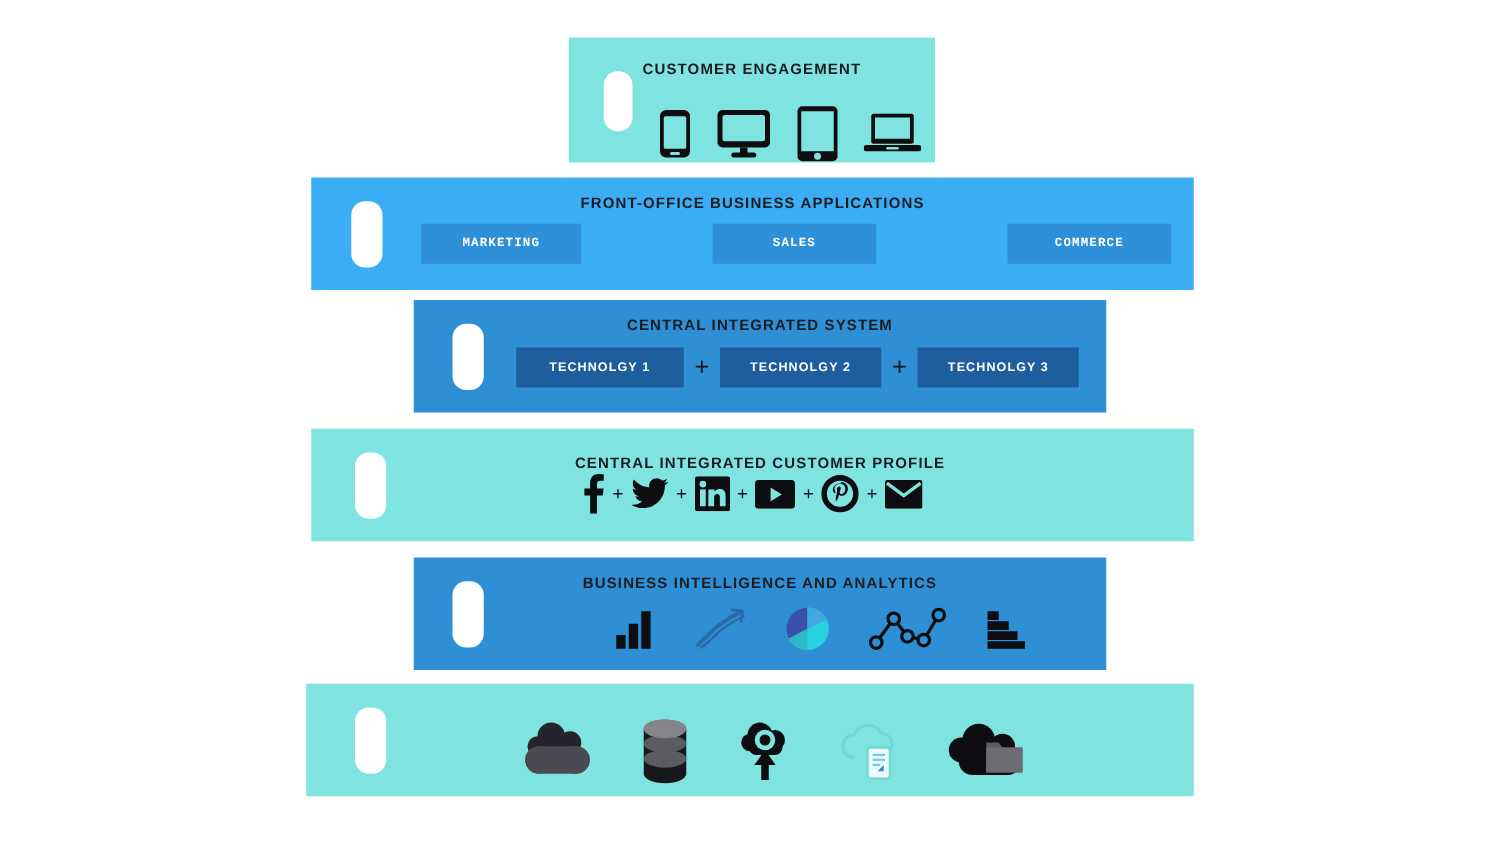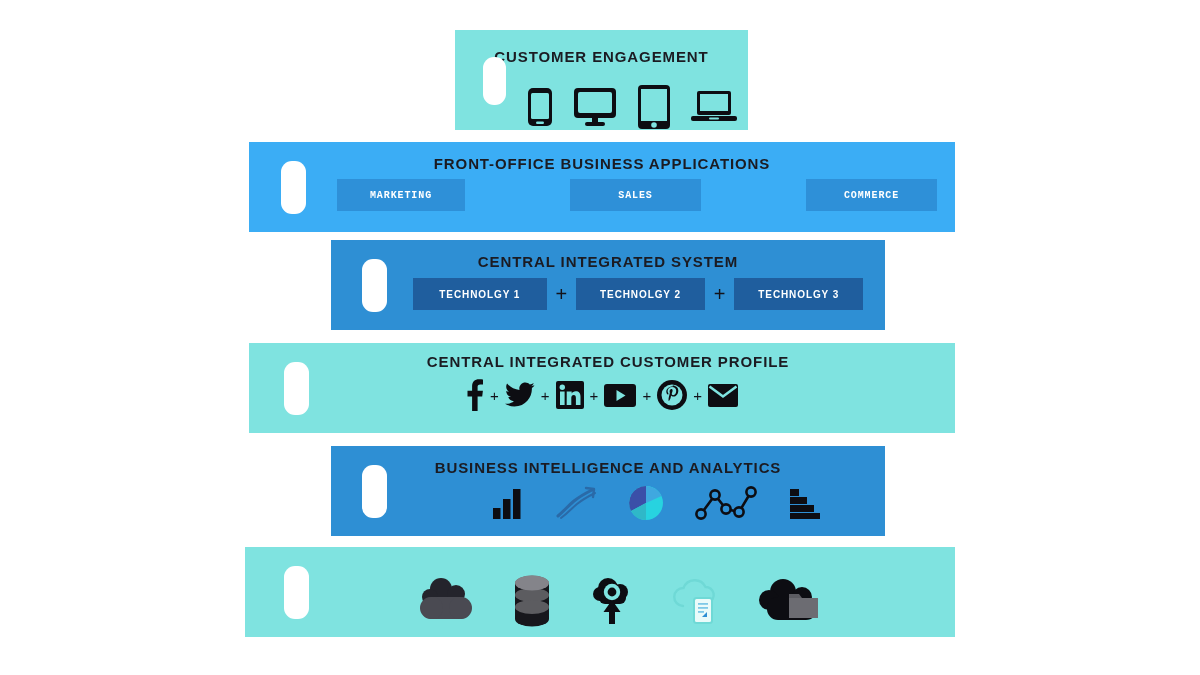--- a/index.html
+++ b/index.html
@@ -15,21 +15,21 @@
   .band{
     position:absolute;
     box-sizing:border-box;
     display:block;
   }
   .band-title{
     position:absolute;
     left:0;right:0;
     text-align:center;
     font-weight:bold;
-    font-size:15px;
+    font-size:12px;
     letter-spacing:0.9px;
     color:#1b1b22;
     white-space:nowrap;
   }
   .pill{
     position:absolute;
     background:#ffffff;
     border-radius:11px;
   }
   .row{
@@ -131,21 +131,21 @@
     <div class="row" style="left:82px;top:38px;width:450px;height:32px;">
       <div class="chip" style="width:135px;height:32px;background:#1F5E9E;">TECHNOLGY 1</div>
       <span class="plus">+</span>
       <div class="chip" style="width:130px;height:32px;background:#1F5E9E;">TECHNOLGY 2</div>
       <span class="plus">+</span>
       <div class="chip" style="width:130px;height:32px;background:#1F5E9E;">TECHNOLGY 3</div>
     </div>
   </div>
 
   <div class="band" style="left:249px;top:343px;width:706px;height:90px;background:#7FE3E0;">
-    <div class="band-title" style="top:10px;padding-left:12px;">CENTRAL INTEGRATED CUSTOMER PROFILE</div>
+    <div class="band-title" style="top:20px;padding-left:12px;">CENTRAL INTEGRATED CUSTOMER PROFILE</div>
     <div class="pill" style="left:35px;top:19px;width:25px;height:53px;"></div>
 
     <div class="row" style="left:203px;top:33px;width:300px;height:38px;">
 
       <span class="icoslot">
         <svg class="ico" width="18" height="32" viewBox="0 0 18 32">
           <path d="M11.6 32V17.4h4.6l0.7-5.6h-5.3V8.2c0-1.6 0.5-2.7 2.8-2.7H17V0.5C16.5 0.4 14.8 0.2 12.9 0.2 8.9 0.2 6.1 2.7 6.1 7.3v4.5H1.5v5.6h4.6V32h5.5z" fill="#0d0d12"></path>
         </svg>
       </span>
       <span class="plus-sm">+</span>

